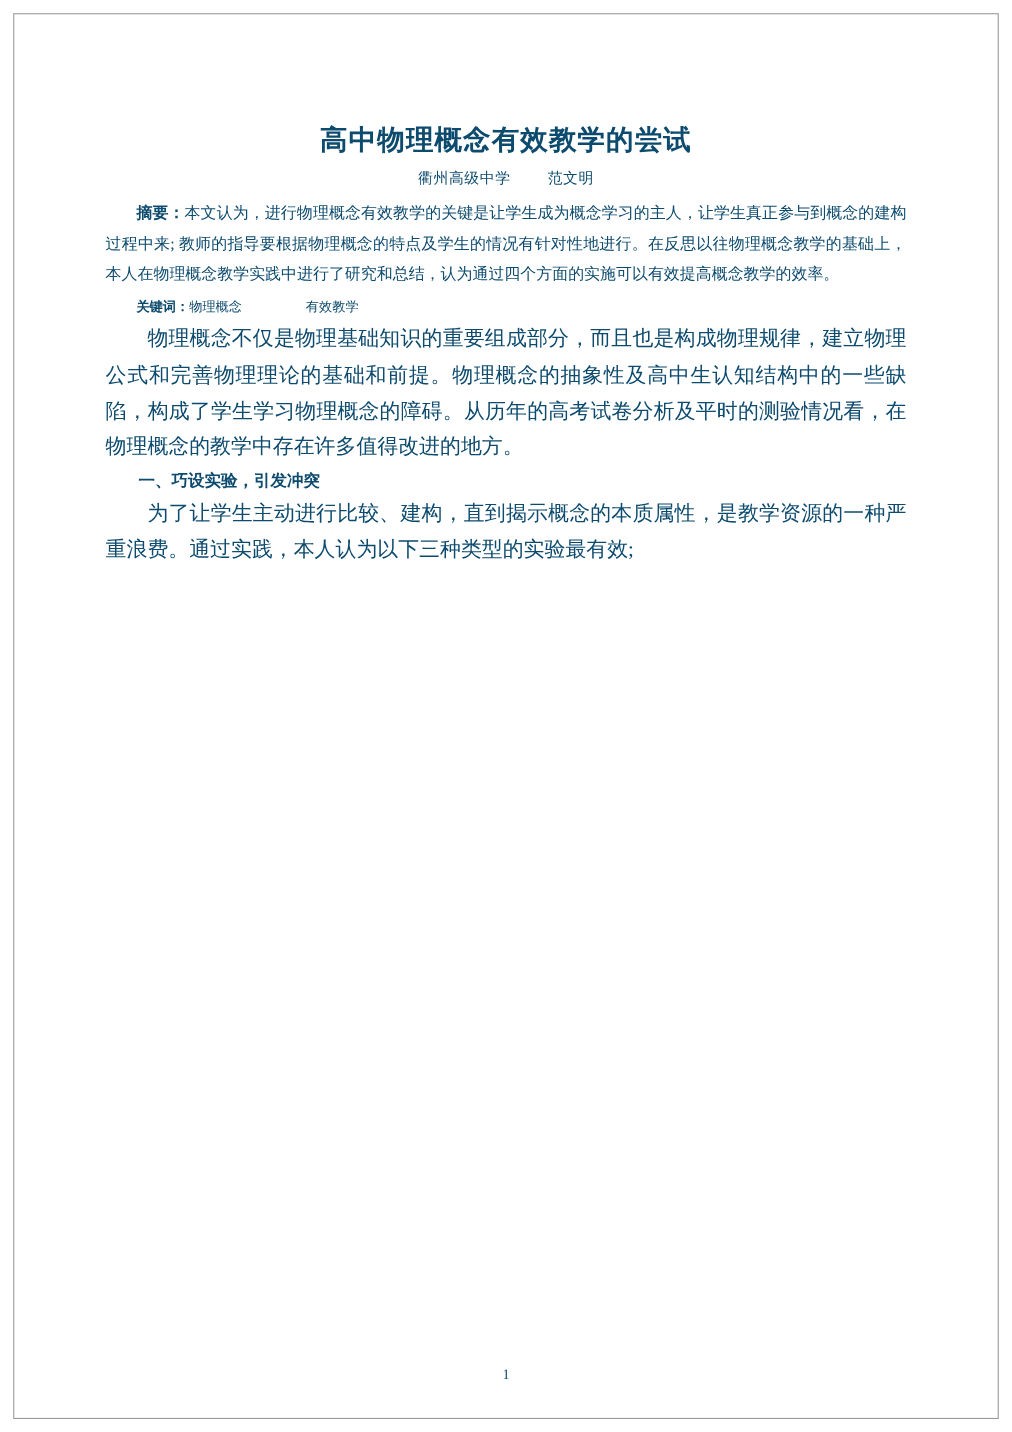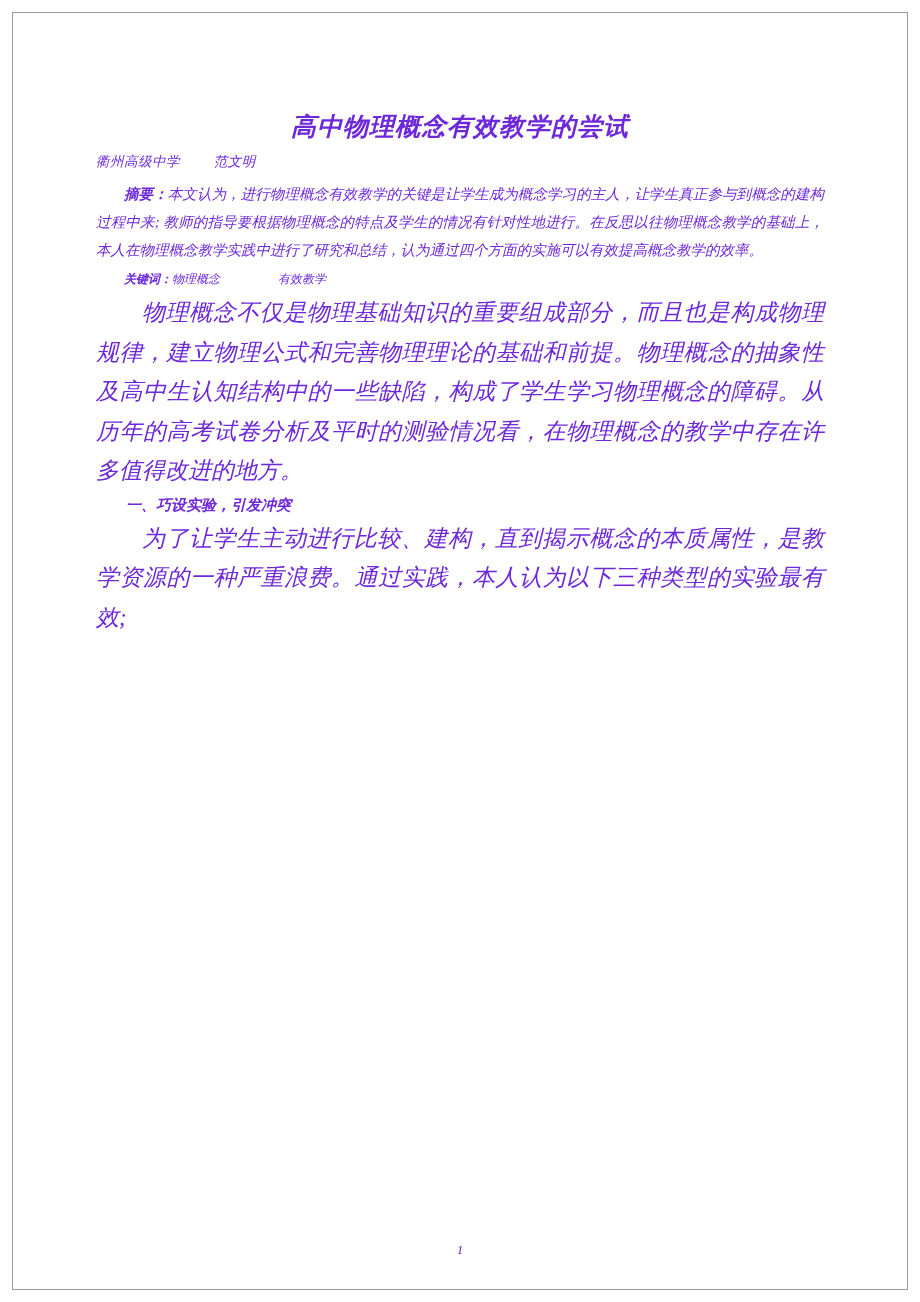--- a/index.html
+++ b/index.html
@@ -8,22 +8,21 @@
     background: #ffffff;
   }
   .page {
     position: relative;
     width: 920px;
     height: 1302px;
     background: #ffffff;
     box-sizing: border-box;
     overflow: hidden;
     font-family: "Liberation Serif", "DejaVu Serif", serif;
-    color: #6d28d9;
-    font-style: italic;
+    color: #0c4a6e;
   }
   .page-border {
     position: absolute;
     left: 12px;
     top: 12px;
     right: 12px;
     bottom: 12px;
     border: 1px solid #9a9a9a;
     pointer-events: none;
   }
@@ -35,21 +34,21 @@
   }
   .doc-title {
     text-align: center;
     font-size: 25px;
     font-weight: bold;
     letter-spacing: 1px;
     margin: 14px 0 10px 0;
     font-family: "Liberation Serif", "DejaVu Serif", serif;
   }
   .byline {
-    text-align: left;
+    text-align: center;
     font-size: 13.5px;
     margin: 0 0 10px 0;
     letter-spacing: 0.5px;
   }
   .byline .sep {
     display: inline-block;
     width: 26px;
   }
   .abstract {
     font-size: 14.5px;
@@ -70,21 +69,21 @@
   }
   .keywords .lead {
     font-weight: bold;
     margin-left: 28px;
   }
   .keywords .kw-gap {
     display: inline-block;
     width: 58px;
   }
   p.body-text {
-    font-size: 23px;
+    font-size: 19px;
     line-height: 1.72;
     text-align: justify;
     text-justify: inter-ideograph;
     text-indent: 2em;
     margin: 0;
   }
   h2.section-head {
     font-size: 15px;
     font-weight: bold;
     line-height: 1.72;

